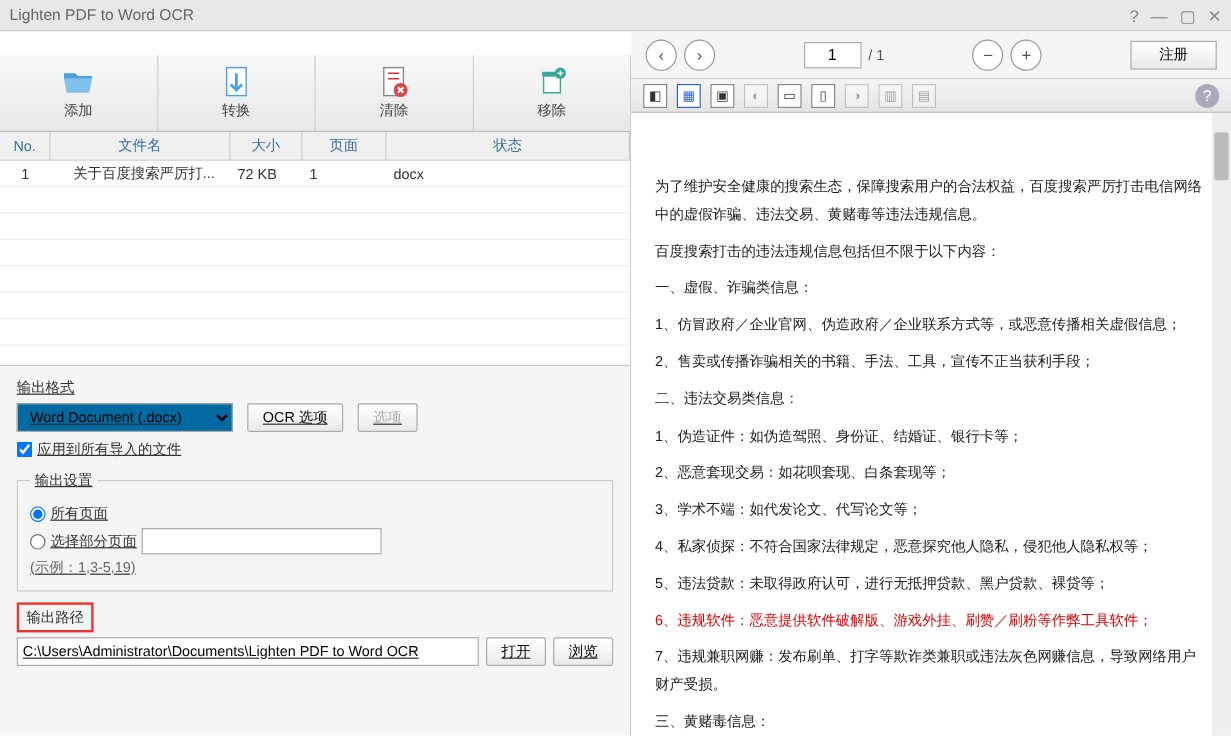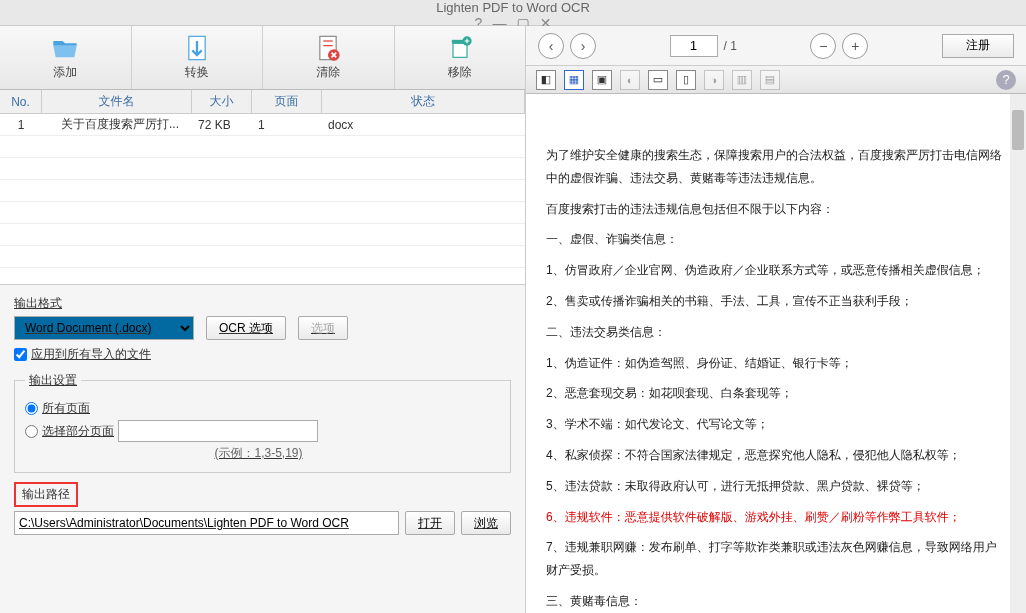--- a/index.html
+++ b/index.html
@@ -1,22 +1,22 @@
 <!DOCTYPE html>
 <html><head>
 <meta charset="utf-8">
 <style>
 * { box-sizing: border-box; margin: 0; padding: 0; }
 body { font-family: "Microsoft YaHei", Arial, sans-serif; font-size: 12px; color: #333; background: #fff; width: 1026px; height: 613px; overflow: hidden; }
-.titlebar { height: 26px; background: #e8e8e8; border-bottom: 1px solid #ccc; display: flex; align-items: center; padding: 0 8px; flex-direction: column; }
+.titlebar { height: 26px; background: #e8e8e8; border-bottom: 1px solid #ccc; display: flex; align-items: center; padding: 0 8px; }
 .titlebar-title { color: #666; font-size: 13px; flex: 1; }
 .titlebar-controls { display: flex; gap: 10px; color: #888; font-size: 14px; }
 .titlebar-controls span { cursor: pointer; }
 .main-layout { display: flex; height: 587px; }
-.left-panel { width: 536px; border-right: 1px solid #ccc; display: flex; flex-direction: column; background: #f5f5f5; }
+.left-panel { width: 536px; border-right: 1px solid #ccc; display: flex; flex-direction: column; background: #f5f5f5; margin-top: 20px; }
 .toolbar { height: 64px; background: linear-gradient(#f8f8f8, #e8e8e8); border-bottom: 1px solid #bbb; display: flex; }
 .toolbar-btn { flex: 1; display: flex; flex-direction: column; align-items: center; justify-content: center; gap: 2px; cursor: pointer; border-right: 1px solid #d0d0d0; }
 .toolbar-btn:last-child { border-right: none; }
 .toolbar-icon { width: 28px; height: 28px; }
 .toolbar-label { font-size: 12px; color: #444; }
 .table-header { height: 24px; display: flex; background: #f0f0f0; border-bottom: 1px solid #ccc; }
 .th { border-right: 1px solid #ccc; display: flex; align-items: center; justify-content: center; color: #3a6ea5; font-size: 12px; }
 .th-no { width: 42px; }
 .th-name { width: 150px; }
 .th-size { width: 60px; }
@@ -30,21 +30,21 @@
 .td-page { width: 70px; padding-left: 6px; }
 .td-status { flex: 1; padding-left: 6px; }
 .settings-area { flex: 1; padding: 10px 14px; border-top: 1px solid #ccc; display: flex; flex-direction: column; gap: 9px; overflow: auto; text-decoration: underline; }
 .group-label { font-size: 12px; color: #333; margin-bottom: 4px; }
 .format-row { display: flex; gap: 12px; align-items: center; }
 select.format-select { width: 180px; height: 24px; font-size: 12px; border: 1px solid #aaa; background: #0369a1; padding: 0 6px; }
 .btn { height: 24px; padding: 0 12px; border: 1px solid #aaa; background: linear-gradient(#fff,#eaeaea); font-size: 12px; cursor: pointer; border-radius: 2px; }
 .btn.disabled { color: #aaa; cursor: default; }
 .checkbox-row { display: flex; align-items: center; gap: 4px; font-size: 12px; }
 .radio-row { display: flex; align-items: center; gap: 4px; font-size: 12px; margin: 3px 0; }
-.example-label { text-align: center; color: #666; font-size: 12px; padding-right: 8px; }
+.example-label { text-align: left; color: #666; font-size: 12px; padding-right: 8px; }
 .output-path-label { border: 2px solid #e33; padding: 2px 6px; display: inline-block; margin-bottom: 4px; font-size: 12px; }
 .path-row { display: flex; gap: 6px; align-items: center; }
 .path-input { flex: 1; height: 24px; border: 1px solid #aaa; font-size: 12px; padding: 0 4px; }
 .partial-input { width: 200px; height: 22px; border: 1px solid #aaa; font-size: 12px; padding: 0 4px; }
 .right-panel { flex: 1; display: flex; flex-direction: column; background: #f5f5f5; }
 .preview-toolbar { height: 40px; display: flex; align-items: center; gap: 10px; padding: 0 12px; border-bottom: 1px solid #ccc; justify-content: space-between; }
 .nav-group { display: flex; align-items: center; gap: 6px; }
 .circle-btn { width: 26px; height: 26px; border: 1px solid #999; border-radius: 50%; background: #fff; display: flex; align-items: center; justify-content: center; cursor: pointer; font-size: 14px; color: #555; }
 .page-input { width: 48px; height: 22px; text-align: center; border: 1px solid #aaa; }
 .page-total { font-size: 12px; color: #555; }

